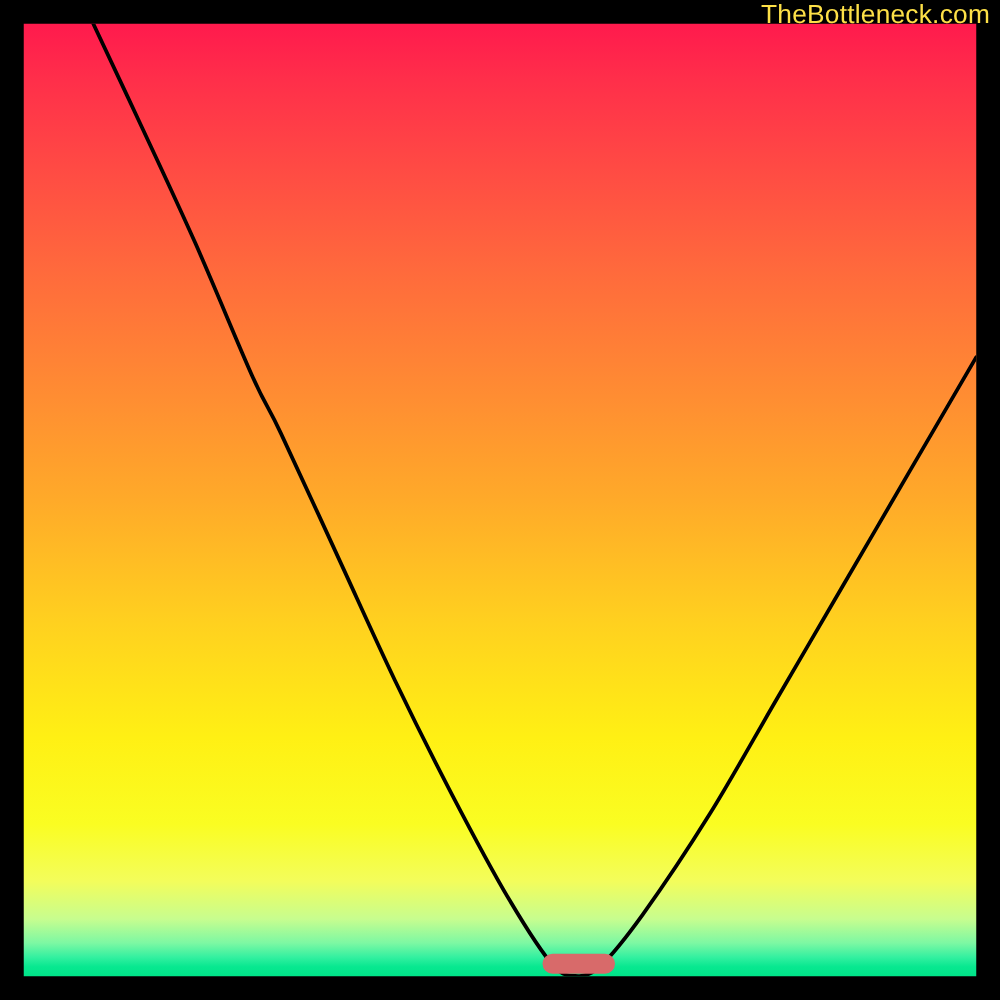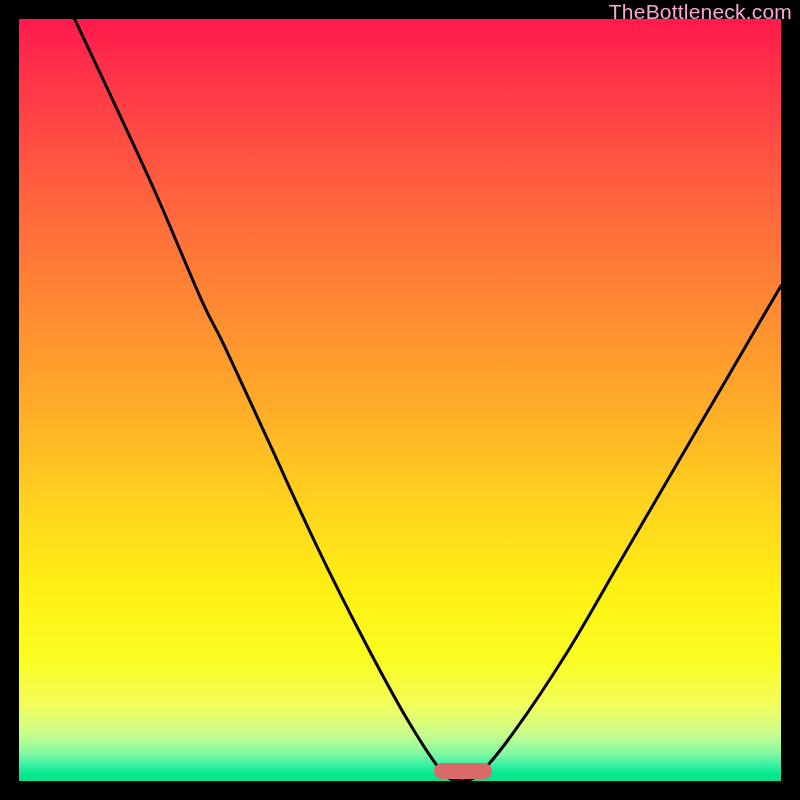--- a/index.html
+++ b/index.html
@@ -52,21 +52,21 @@
     position: absolute;
     background: #d86a6a;
     border-radius: 999px;
   }
   .attribution {
     position: absolute;
     top: 0;
     right: 8px;
     font-family: Arial, Helvetica, sans-serif;
     font-size: 21px;
-    color: #f9a8d4;
+    color: #fde047;
     letter-spacing: 0.2px;
     line-height: 24px;
   }
 </style>
 </head>
 <body>
 
 <div class="stage">
 
   <div class="plot-area">

